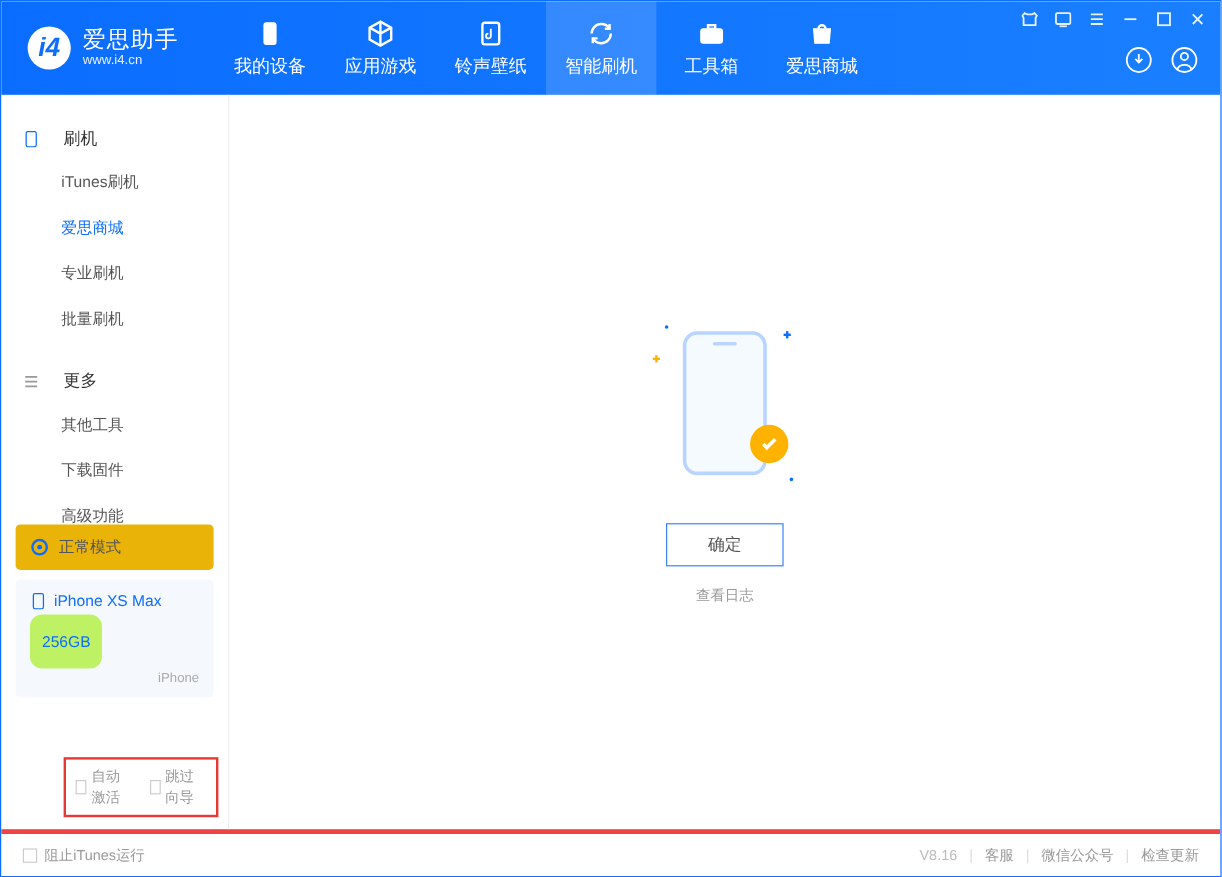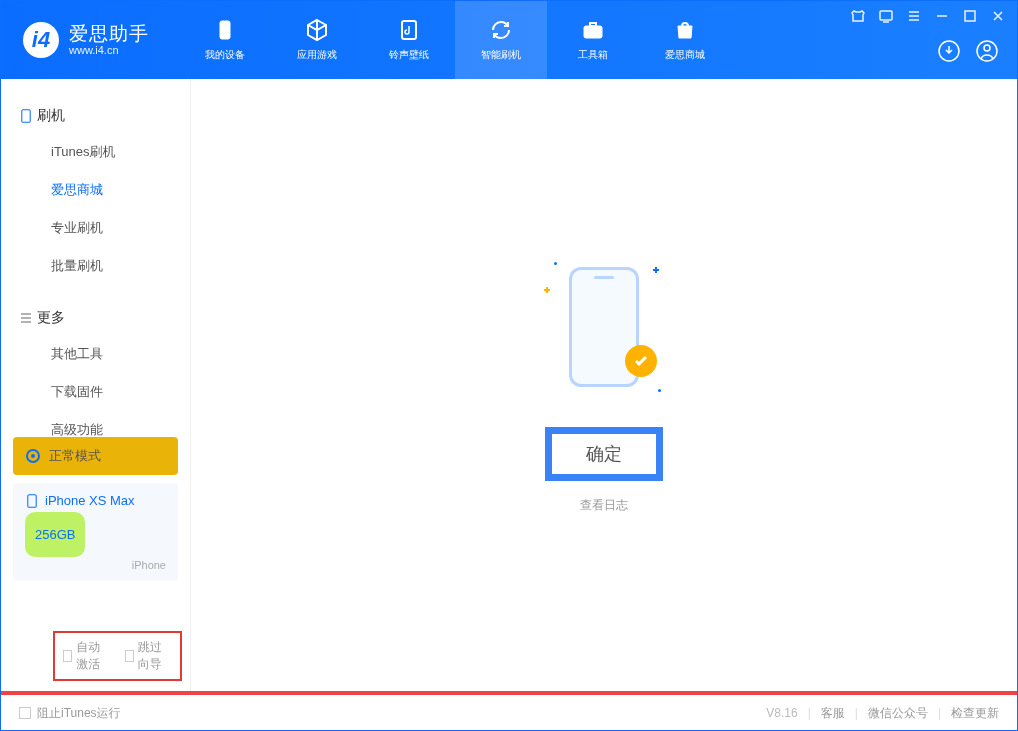--- a/index.html
+++ b/index.html
@@ -6,37 +6,37 @@
 body { background: #fff; width: 1018px; height: 731px; overflow: hidden; border: 1px solid #0d6efd; }
 
 .header { background: linear-gradient(to right, #0a6dff, #1a7fff); height: 78px; display: flex; align-items: center; color: #fff; position: relative; }
 .logo { display: flex; align-items: center; padding: 0 20px 0 22px; }
 .logo-icon { width: 36px; height: 36px; background: #fff; border-radius: 50%; display: flex; align-items: center; justify-content: center; color: #0d6efd; font-weight: bold; font-size: 22px; margin-right: 10px; font-style: italic; }
 .logo-text { display: flex; flex-direction: column; line-height: 1.1; }
 .logo-title { font-size: 19px; font-weight: 500; letter-spacing: 1px; }
 .logo-sub { font-size: 11px; opacity: 0.9; }
 
 .nav { display: flex; height: 100%; margin-left: 10px; }
-.nav-item { width: 92px; display: flex; flex-direction: column; align-items: center; justify-content: center; cursor: pointer; font-size: 10px; gap: 6px; }
+.nav-item { width: 92px; display: flex; flex-direction: column; align-items: center; justify-content: center; cursor: pointer; font-size: 15px; gap: 6px; }
 .nav-item.active { background: rgba(255,255,255,0.15); }
 .nav-icon { width: 24px; height: 24px; display: flex; align-items: center; justify-content: center; }
 .nav-icon svg { width: 24px; height: 24px; fill: #fff; stroke: #fff; }
 
 .window-controls { position: absolute; top: 8px; right: 12px; display: flex; gap: 14px; }
 .window-controls span { cursor: pointer; opacity: 0.9; display: flex; align-items: center; }
 .window-controls svg { width: 14px; height: 14px; stroke: #fff; fill: none; stroke-width: 1.5; }
 
 .header-right { position: absolute; right: 18px; bottom: 12px; display: flex; gap: 14px; }
 .header-right svg { width: 24px; height: 24px; stroke: #fff; fill: none; stroke-width: 1.5; cursor: pointer; }
 
 .body { display: flex; height: 612px; }
 
 .sidebar { width: 190px; border-right: 1px solid #eee; padding-top: 12px; position: relative; }
 .sb-section { padding: 8px 0; }
-.sb-head { display: flex; align-items: center; padding: 8px 18px; font-size: 14px; color: #333; font-weight: 500; gap: 4px; }
+.sb-head { display: flex; align-items: center; padding: 8px 18px; font-size: 14px; color: #333; font-weight: 500; gap: 20px; }
 .sb-head svg { width: 14px; height: 14px; }
 .sb-item { padding: 10px 18px 10px 50px; font-size: 13px; color: #555; cursor: pointer; }
 .sb-item.active { color: #0d6efd; }
 
 .device-box { margin: 8px 12px; background: #eab308; border-radius: 4px; padding: 10px 12px; font-size: 13px; color: #555; display: flex; align-items: center; gap: 8px; }
 .device-box svg { width: 16px; height: 16px; }
 .device-detail { margin: 0 12px 10px; background: #f5f8fc; border-radius: 4px; padding: 10px 12px; font-size: 13px; }
 .device-name { color: #0d6efd; font-weight: 500; display: flex; align-items: center; gap: 6px; }
 .device-name svg { width: 14px; height: 14px; stroke: #0d6efd; fill: none; }
 .badge { display: inline-block; background: #bef264; color: #0d6efd; border-radius: 10px; padding: 15px 10px; font-size: 13px; margin-top: 4px; }
@@ -57,21 +57,21 @@
 .sparkle::before { width: 6px; height: 2px; top: 2px; }
 .sparkle::after { width: 2px; height: 6px; left: 2px; }
 .sparkle.s1 { top: 30px; left: -15px; }
 .sparkle.s2 { top: 10px; right: -10px; }
 .sparkle.s2::before, .sparkle.s2::after { background: #0d6efd; }
 .dot { position: absolute; width: 3px; height: 3px; background: #0d6efd; border-radius: 50%; }
 .dot.d1 { top: 5px; left: -5px; }
 .dot.d2 { bottom: 5px; right: -12px; }
 
 .success-msg { font-size: 17px; color: #333; margin-bottom: 24px; }
-.ok-btn { padding: 8px 34px; border: 7px solid #3b82f6; background: #fff; font-size: 18px; color: #555; cursor: pointer; margin-bottom: 16px; }
+.ok-btn { padding: 8px 34px; border: 1px solid #3b82f6; background: #fff; font-size: 14px; color: #555; cursor: pointer; margin-bottom: 16px; }
 .log-link { font-size: 12px; color: #999; cursor: pointer; }
 
 .footer { height: 40px; border-top: 4px solid #ef4444; display: flex; align-items: center; padding: 0 18px; font-size: 12px; color: #999; }
 .footer-left { display: flex; align-items: center; gap: 6px; }
 .footer-left .cb-box { border-color: #ccc; }
 .footer-right { margin-left: auto; display: flex; align-items: center; gap: 10px; }
 .footer-sep { color: #ddd; }
 .version { color: #bbb; }
 .footer-link { cursor: pointer; }
 </style>

